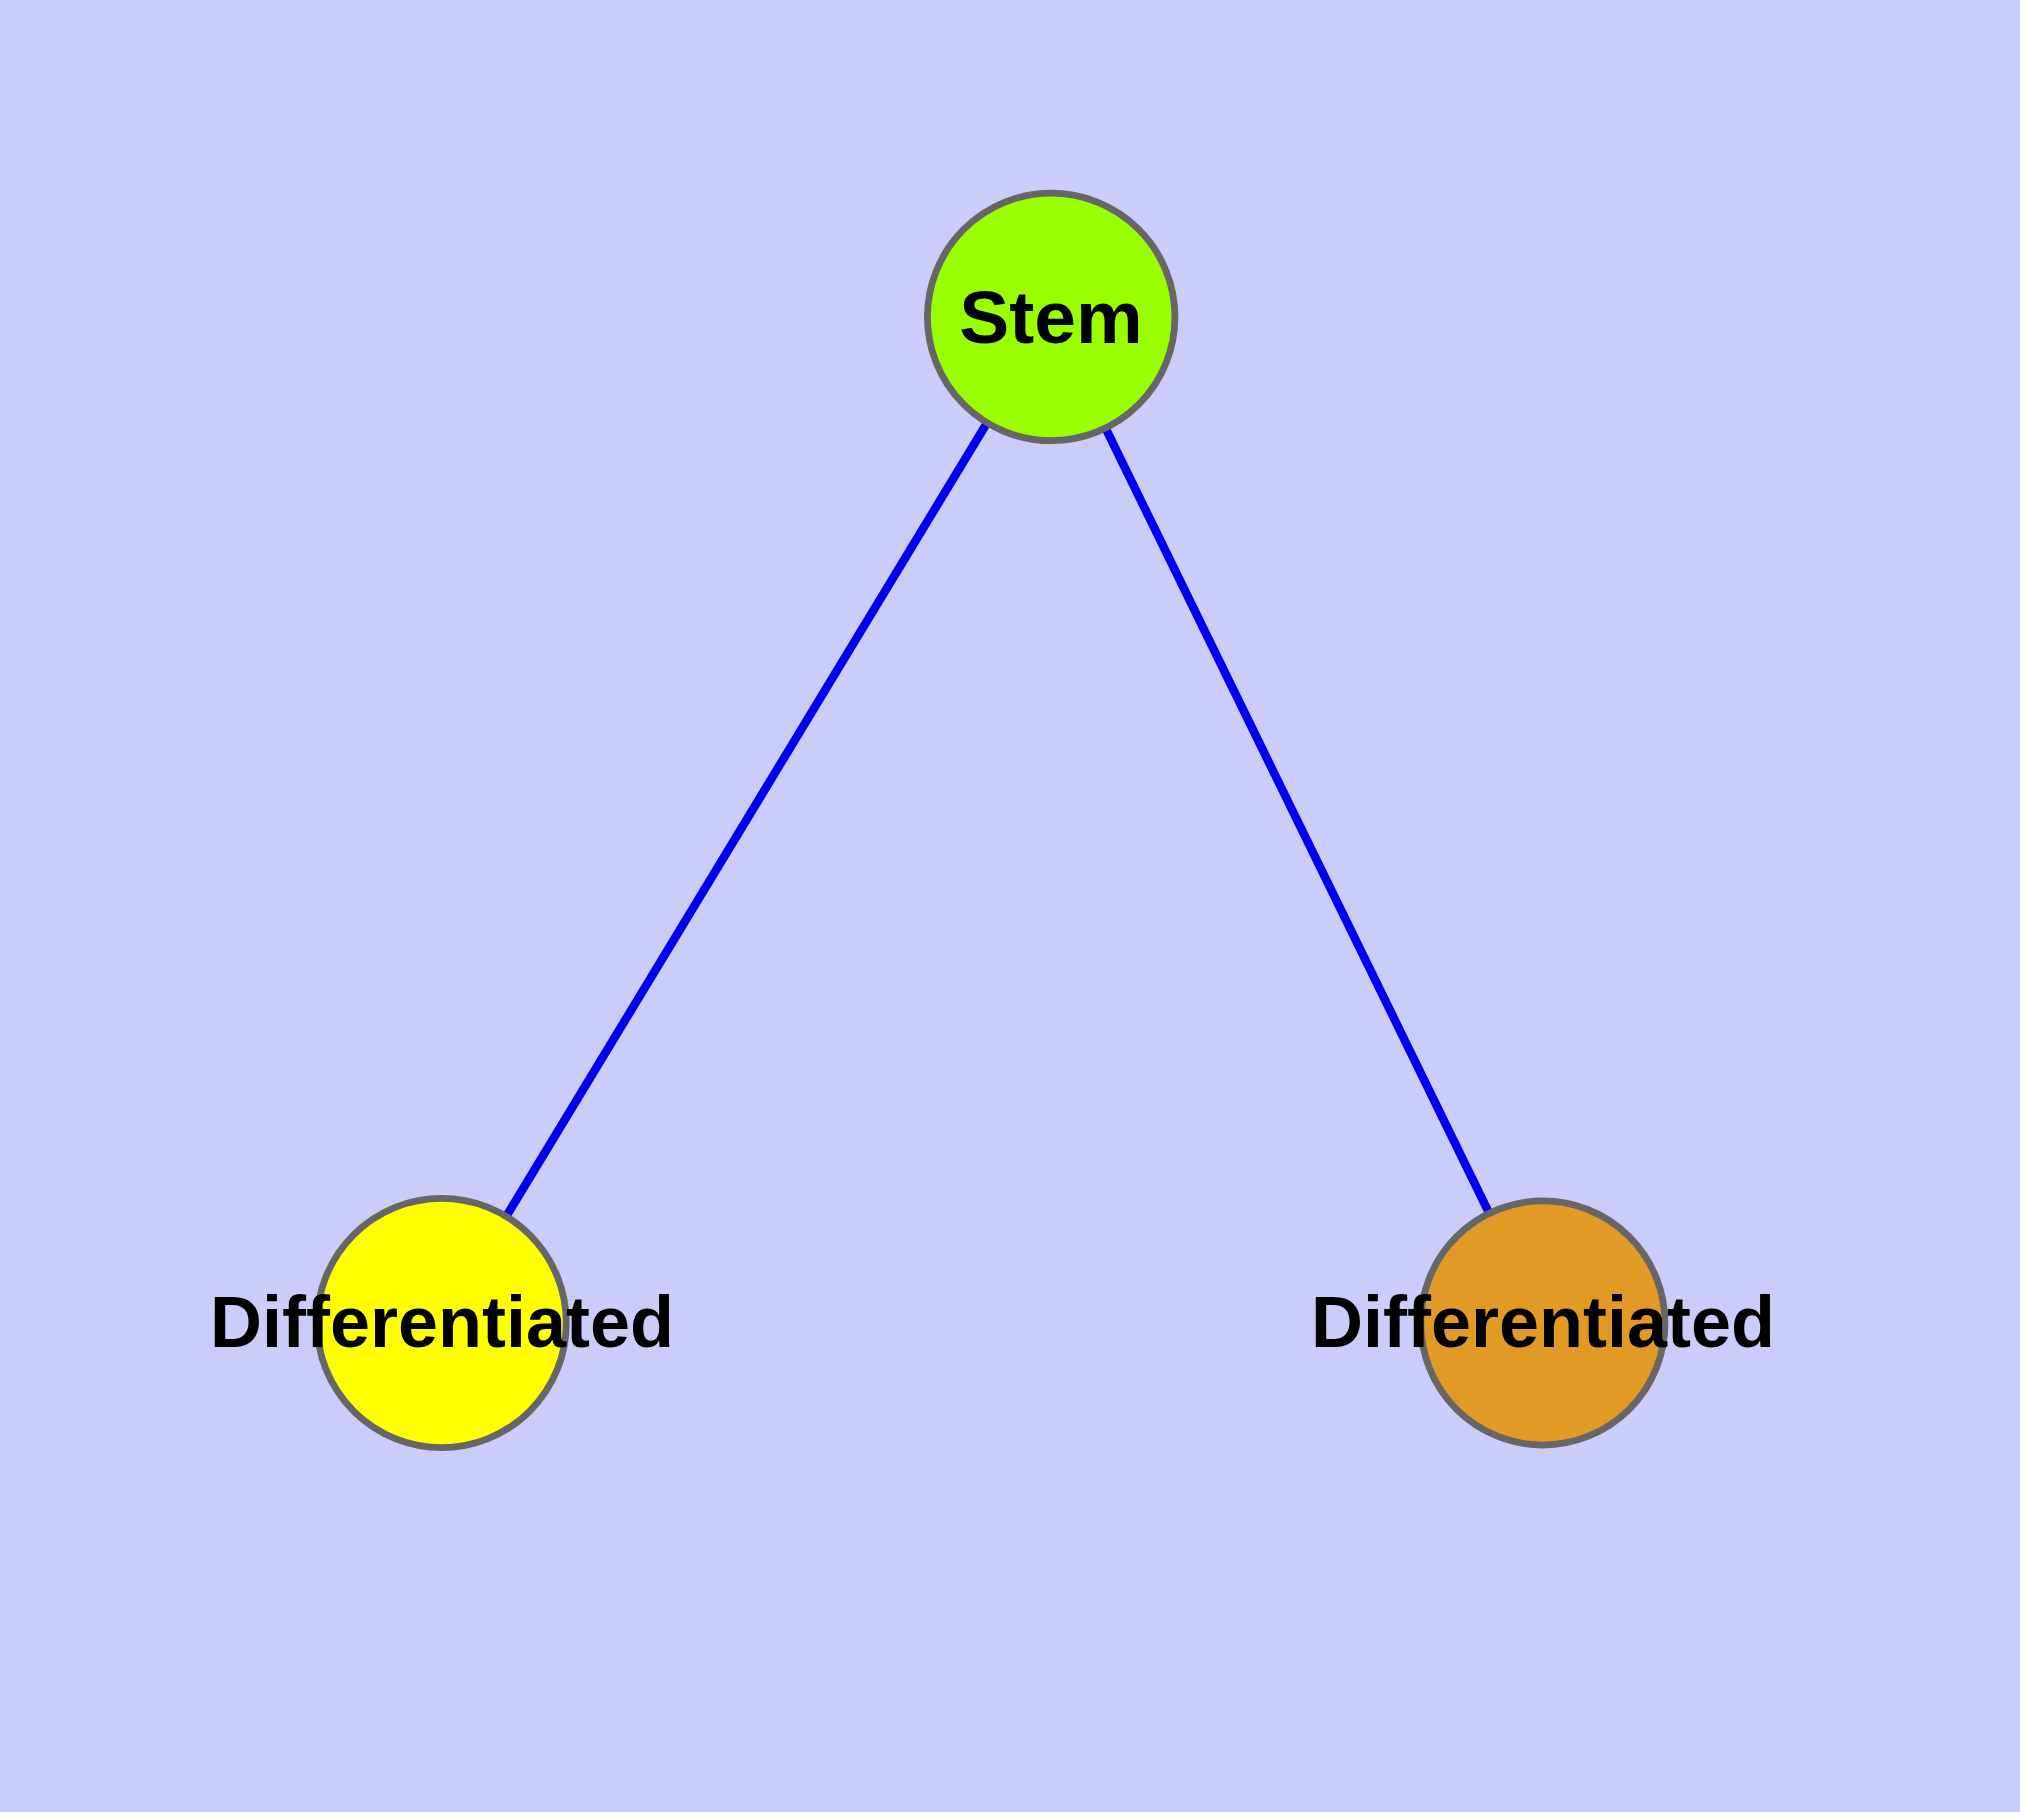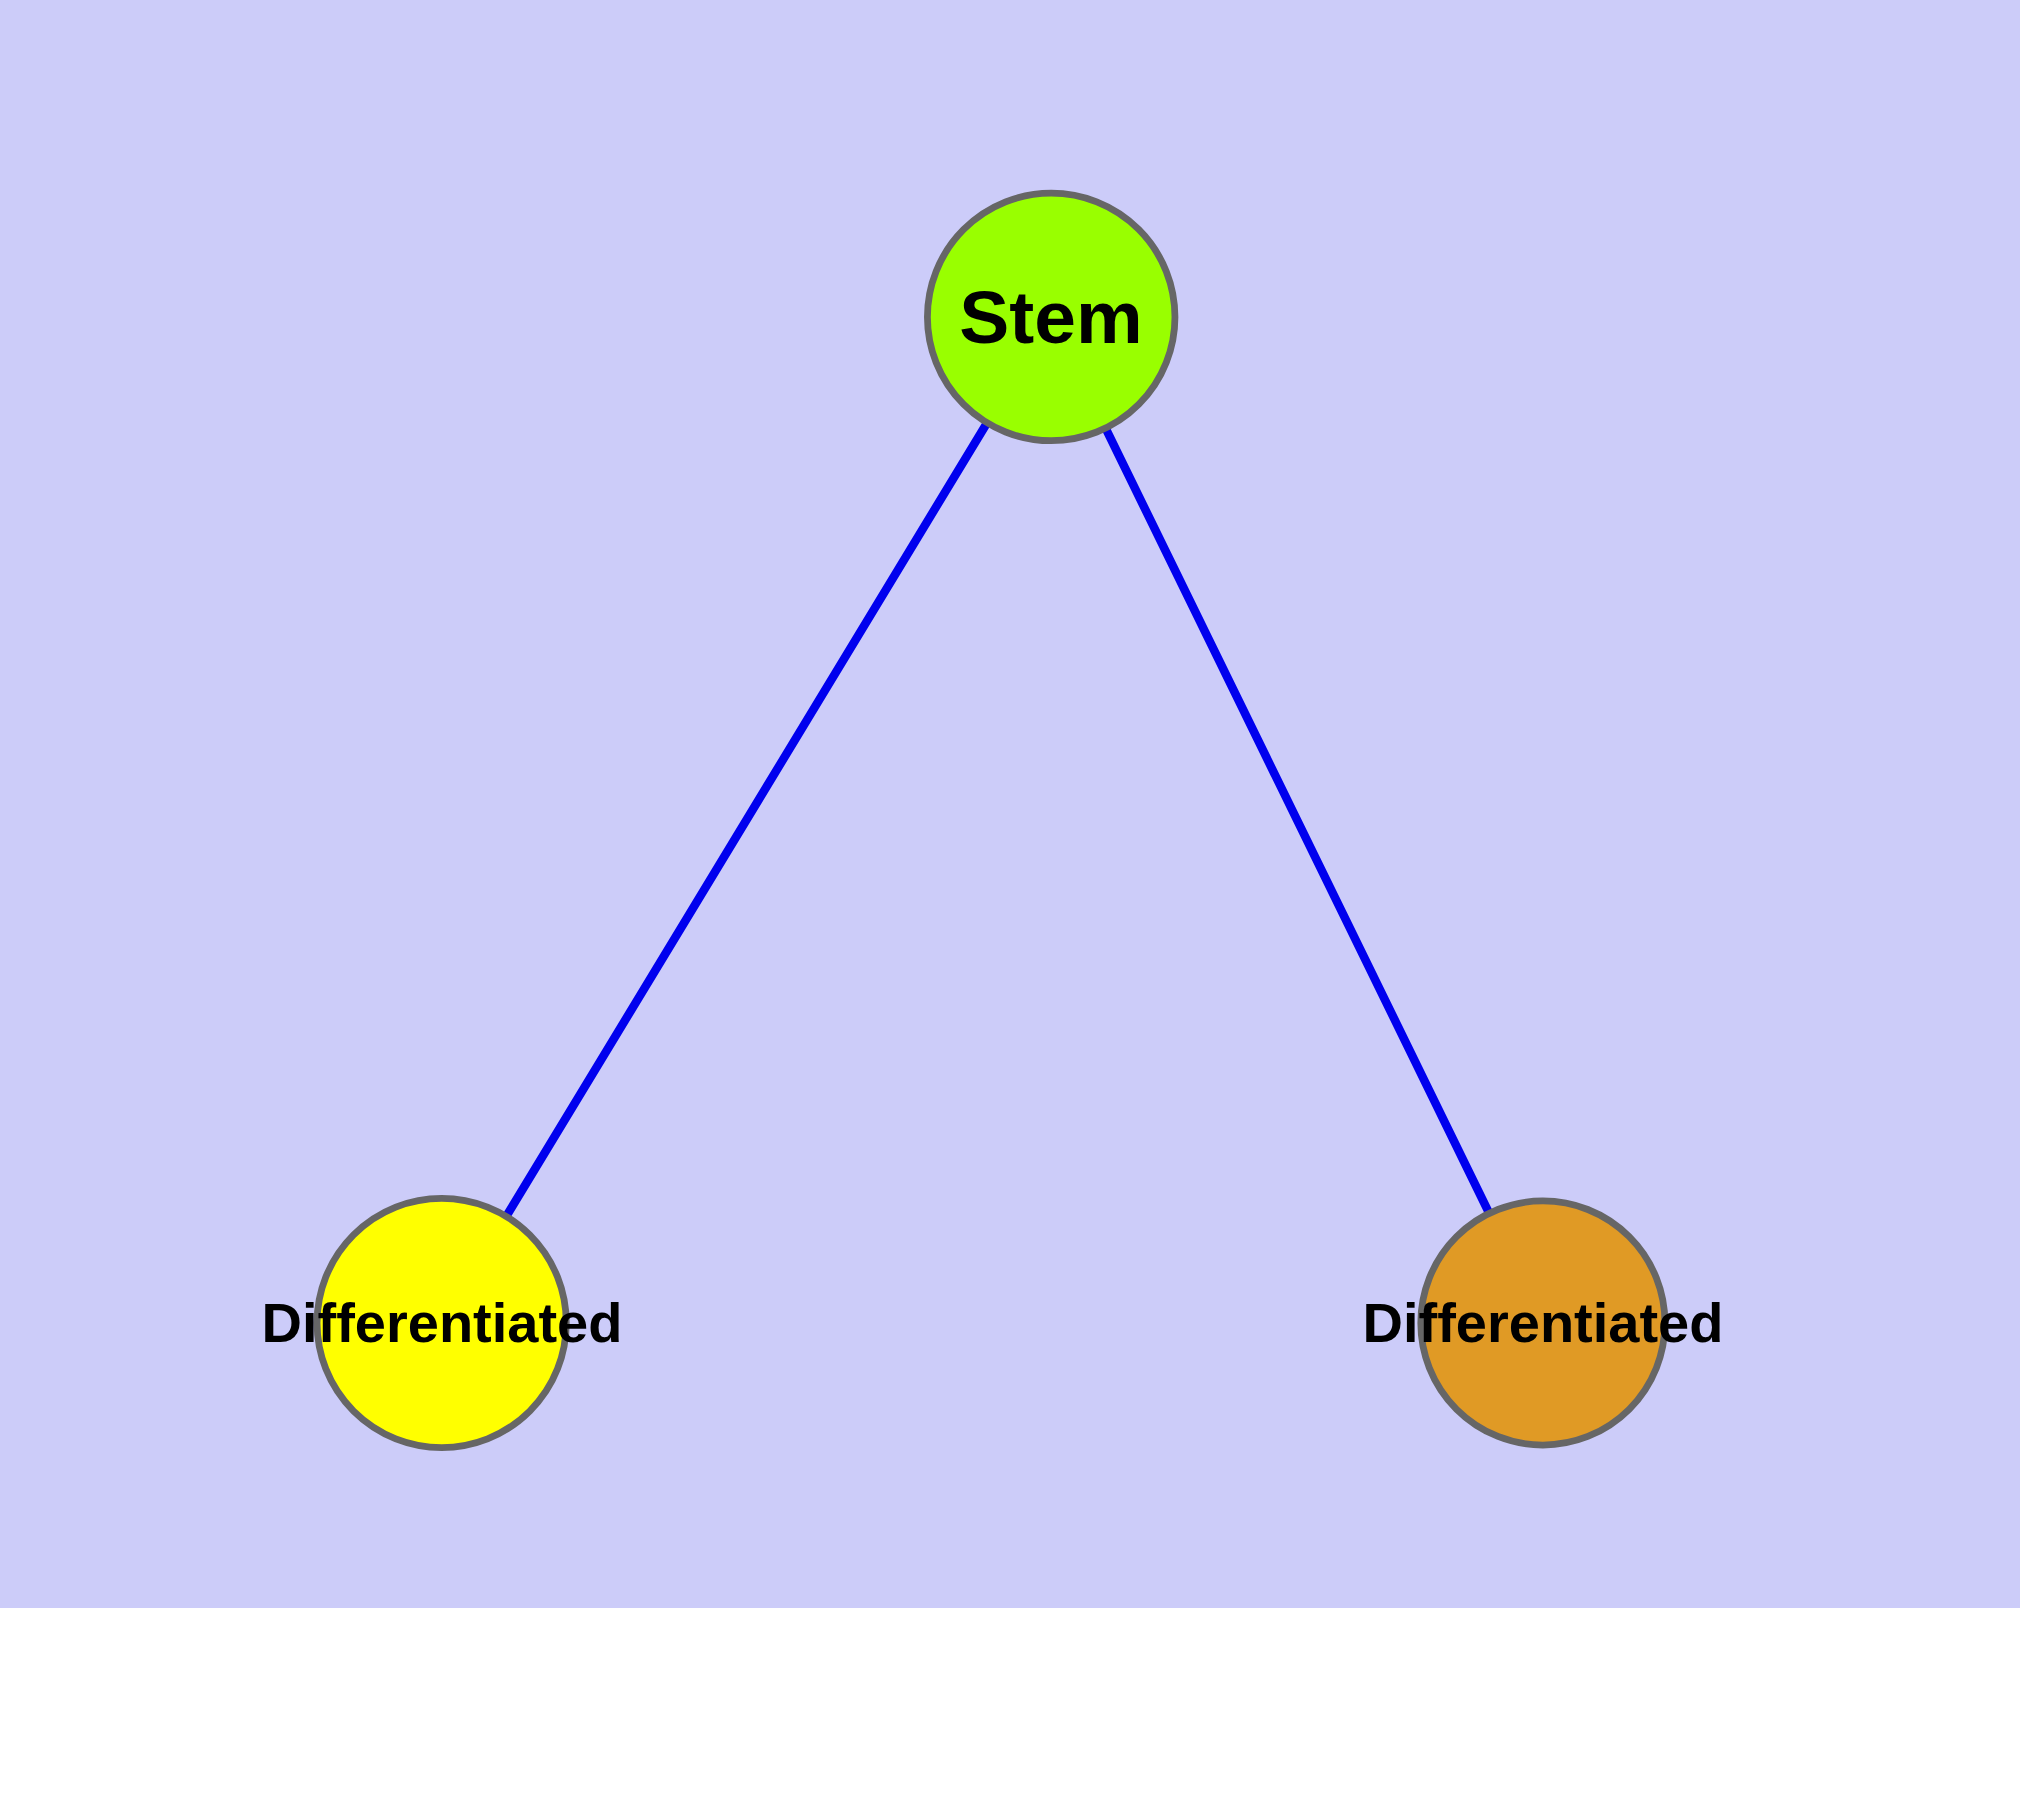--- a/index.html
+++ b/index.html
@@ -31,27 +31,27 @@
     line-height: 1.02;
     white-space: nowrap;
     pointer-events: none;
     transform: translate(-50%, -50%);
   }
   .label-stem {
     font-size: 75px;
   }
   .label-diffA,
   .label-diffB {
-    font-size: 56px;
+    font-size: 72px;
   }
 </style>
 </head>
 <body>
 
-<div id="canvas" style="width: 2021px; height: 1608px; background: rgb(204, 204, 249);">
+<div id="canvas" style="width: 2021px; height: 1812px; background: rgb(204, 204, 249);">
 
   <svg id="graph-svg" viewBox="0 0 2384 2138" preserveAspectRatio="none" style="width: 2021px; height: 1812px;">
 
     <g>
       <line x1="1162.2858859521232" y1="502.2985443321693" x2="599.2322081415293" y2="1431.8461320389497" stroke="#0000ee" stroke-width="10" stroke-linecap="round"></line>
       <line x1="1305.8530089630974" y1="508.77158903309777" x2="1755.0250311564105" y2="1428.0253654873436" stroke="#0000ee" stroke-width="10" stroke-linecap="round"></line>
     </g>
 
     <g>
       <circle cx="521" cy="1561" r="147" fill="#ffff00" stroke="#666666" stroke-width="8"></circle>

